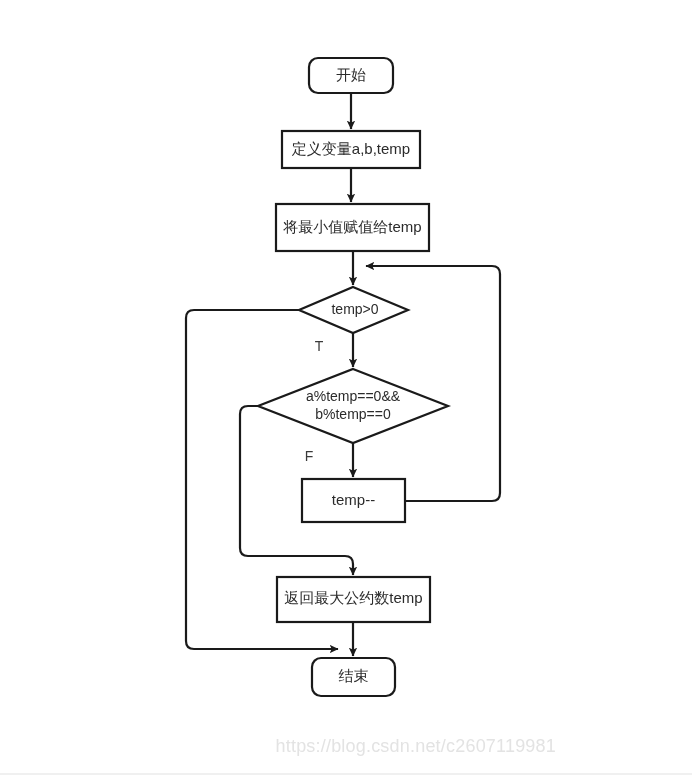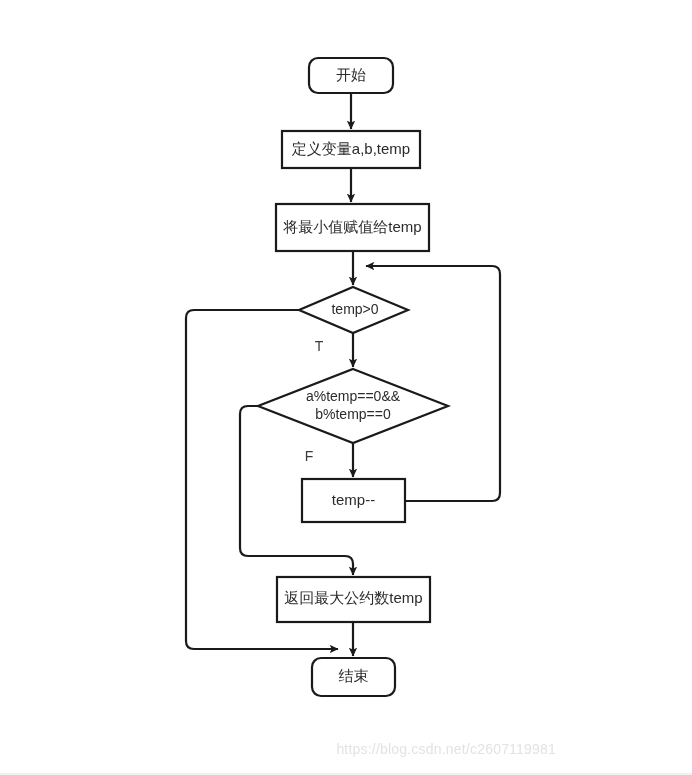--- a/index.html
+++ b/index.html
@@ -57,21 +57,21 @@
     font-size: 14px;
     fill: #3a3a3a;
     text-anchor: middle;
     dominant-baseline: middle;
   }
   .watermark {
     position: absolute;
     right: 8px;
     bottom: 18px;
     font-family: "Liberation Sans", "DejaVu Sans", sans-serif;
-    font-size: 14px;
+    font-size: 18px;
     color: #e3e3e3;
     letter-spacing: 0.2px;
     user-select: none;
   }
   .bottom-rule {
     position: absolute;
     left: 0;
     bottom: 0;
     width: 692px;
     height: 2px;

